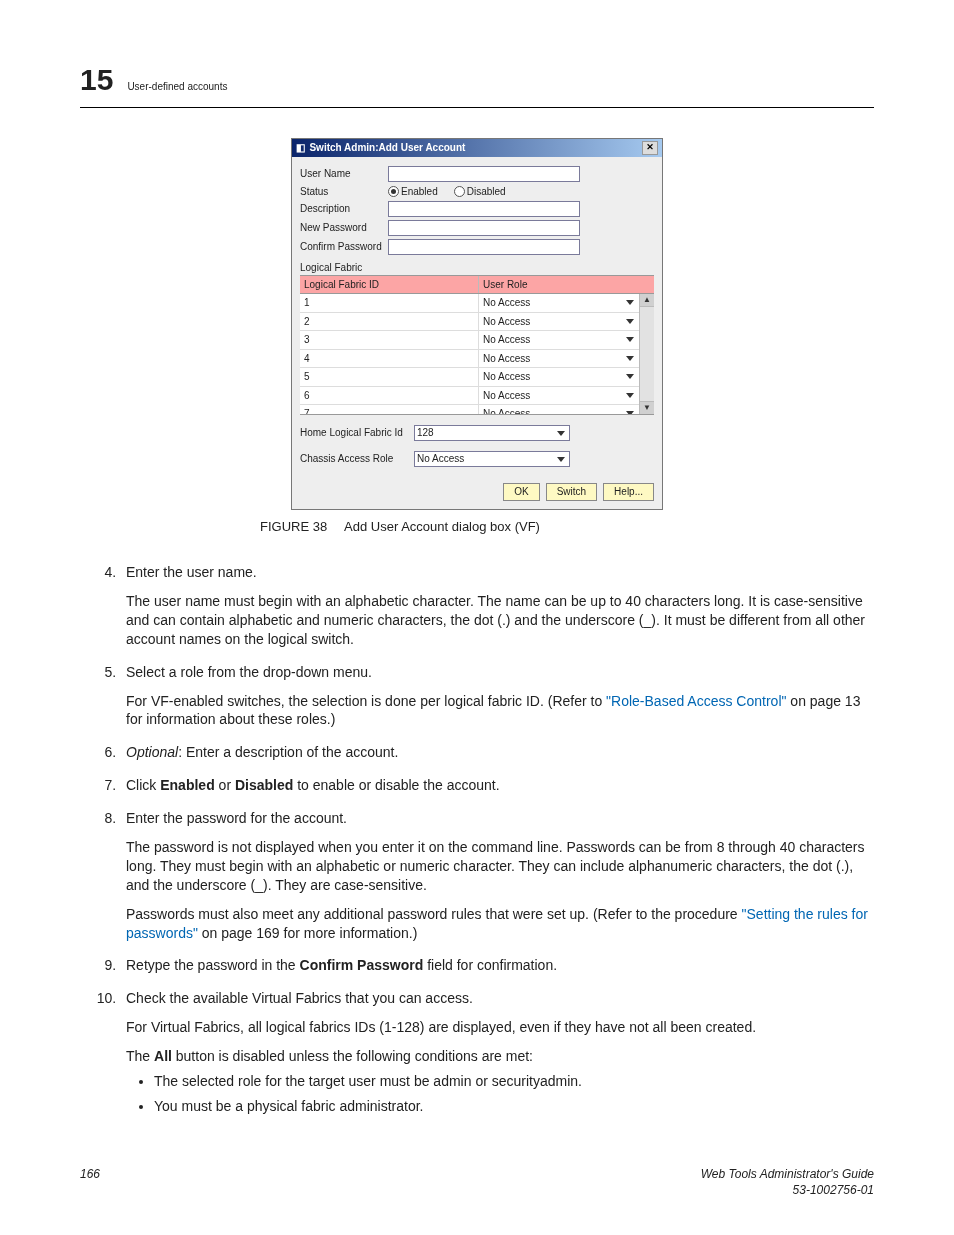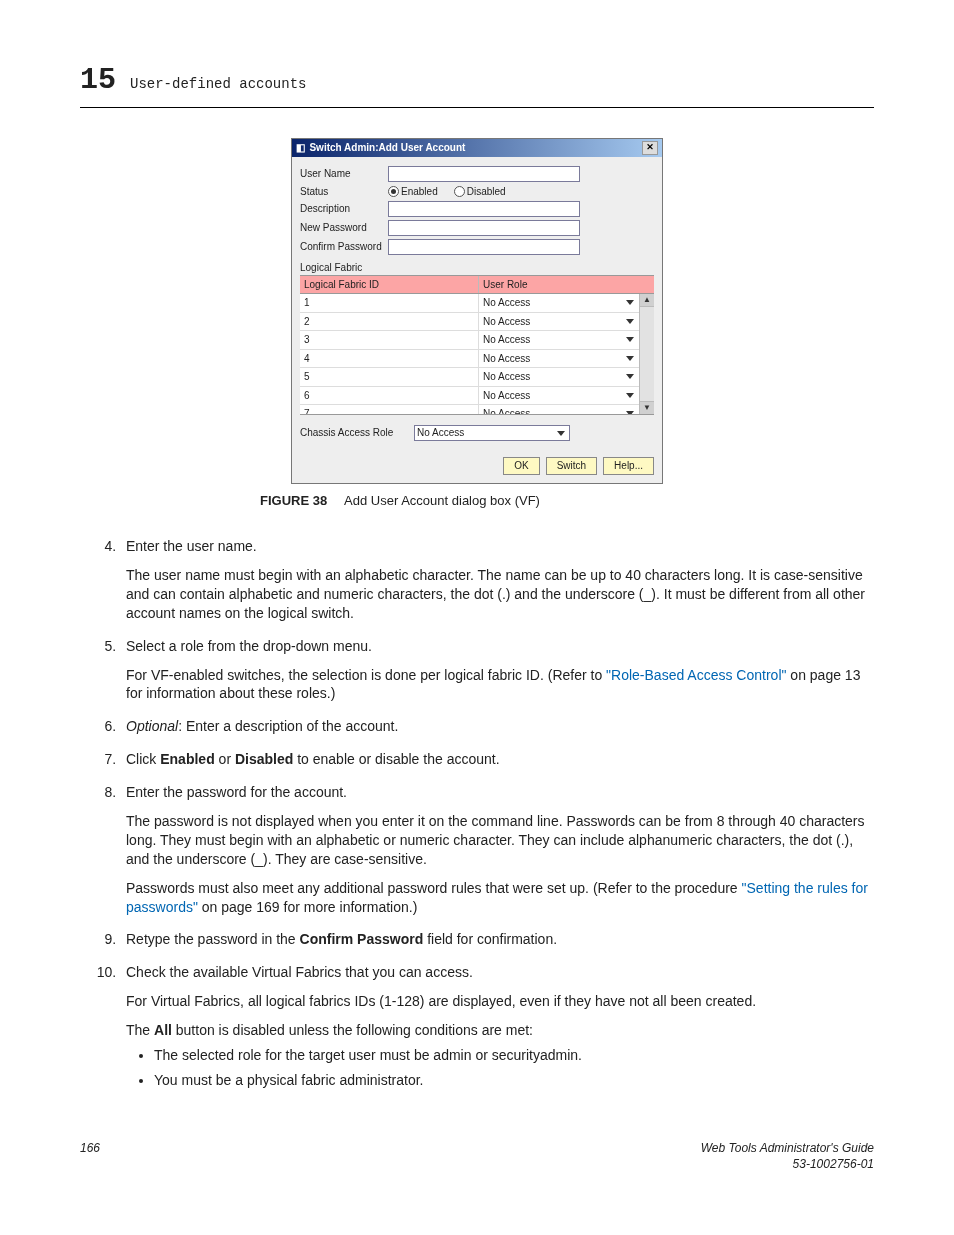--- a/index.html
+++ b/index.html
@@ -5,23 +5,23 @@
   body {
     font-family: Arial, Helvetica, sans-serif;
     font-size: 14px;
     color: #222;
     margin: 0;
     padding: 60px 80px 40px 80px;
     width: 954px;
     box-sizing: border-box;
     line-height: 1.35;
   }
-  .hdr { display: flex; align-items: baseline; gap: 14px; margin-bottom: 6px; font-family: Liberation Mono, monospace; }
+  .hdr { display: flex; align-items: baseline; gap: 14px; margin-bottom: 6px; }
   .chapnum { font-size: 30px; font-weight: bold; }
-  .chaptitle { font-size: 14px; }
+  .chaptitle { font-size: 10px; }
   .hr { border-top: 1.5px solid #000; margin: 4px 0 30px 0; }
 
   
   .dlg {
     width: 370px;
     margin: 0 auto 8px auto;
     border: 1px solid #777;
     font-size: 10px;
     background: #eee;
   }
@@ -61,21 +61,21 @@
   .dd-caret { width:0;height:0;border-left:4px solid transparent;border-right:4px solid transparent;border-top:5px solid #333; margin-right:2px;}
   .bottom-row { display:flex; align-items:center; gap:6px; margin-top:10px; }
   .blabel { width:108px; }
   .bselect { flex:0 0 150px; height:14px; border:1px solid #7a7a9a; background:#fff; display:flex; align-items:center; justify-content:space-between; padding:0 2px;}
   .btns { display:flex; justify-content:flex-end; gap:6px; margin-top:16px; }
   .btn { border:1px solid #888; background:#fef9c3; padding:1px 10px; font-size:10px; }
   .scroll { position:absolute; right:0; top:0; bottom:0; width:14px; background:#e2e2e2; border-left:1px solid #bbb;}
   .scroll .arrow { height:12px; display:flex; align-items:center; justify-content:center; font-size:8px; color:#333; background:#d0d0d0; border-bottom:1px solid #bbb;}
   .scroll .arrow.bot { position:absolute; bottom:0; left:0; right:0; border-top:1px solid #bbb; border-bottom:none;}
   .figcap { text-align:left; margin-left:180px; font-size:13px; }
-  .figcap b { font-weight:bold; margin-right:14px;margin-top:40px; }
+  .figcap b { font-weight:normal; margin-right:14px;margin-top:40px; }
 
   ol.steps { margin: 28px 0 0 0; padding-left: 40px; }
   ol.steps > li { margin-bottom: 14px; padding-left:6px;}
   ol.steps ul { margin:6px 0 0 0; padding-left:28px;}
   ol.steps ul li { margin-bottom:6px; list-style: disc;}
   .para { margin-top:10px; }
   a.link { color:#0066b3; text-decoration:none; }
   .footer { display:flex; justify-content:space-between; margin-top:50px; font-size:12px; font-style:italic;gap:16px;}
   .footer .right { text-align:right; font-style:italic;}
   em.opt { font-style:italic; }
@@ -184,20 +184,27 @@
               </div>
             </div>
           </div>
         <div class="scroll">
           <div class="arrow">▲</div>
           <div class="arrow bot">▼</div>
         </div>
       </div>
     </div>
     <div class="bottom-row">
+      <span class="blabel">Home Logical Fabric Id</span>
+      <span class="bselect">
+          <span>128</span>
+          <span class="dd-caret"></span>
+        </span>
+    </div>
+    <div class="bottom-row">
       <span class="blabel">Chassis Access Role</span>
       <span class="bselect">
           <span>No Access</span>
           <span class="dd-caret"></span>
         </span>
     </div>
     <div class="btns">
       <span class="btn">OK</span>
       <span class="btn">Switch</span>
       <span class="btn">Help...</span>

